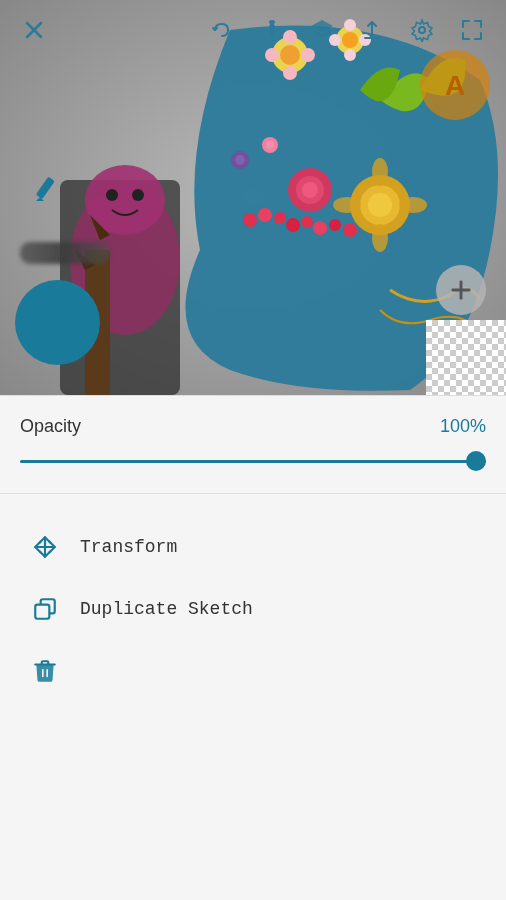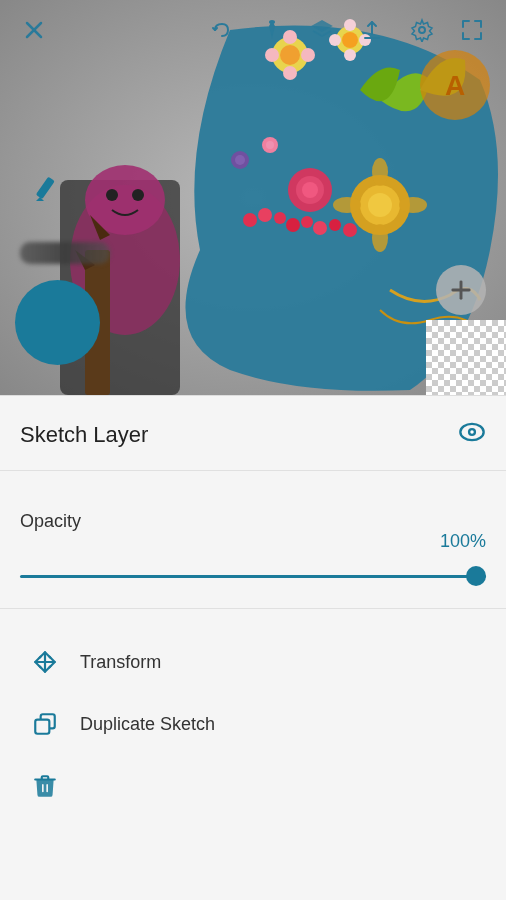--- a/index.html
+++ b/index.html
@@ -176,21 +176,20 @@
 
     .opacity-label {
       font-size: 18px;
       color: #333;
     }
 
     .opacity-value {
       font-size: 18px;
       color: #1a7a9a;
       font-weight: 500;
-      margin-top: 40px;
     }
 
     .slider-container {
       position: relative;
       width: 100%;
       height: 20px;
       display: flex;
       align-items: center;
     }
 
@@ -241,20 +240,21 @@
       justify-content: center;
       color: #1a7a9a;
       font-size: 22px;
       flex-shrink: 0;
     }
 
     .menu-item-label {
       font-size: 18px;
       color: #333;
       margin-left: 10px;
+      font-family: Liberation Mono, monospace;
     }
   </style>
 </head>
 <body>
 
 <div class="canvas-area">
 
   <svg class="artwork-svg" viewBox="0 0 506 395" xmlns="http://www.w3.org/2000/svg">
 
     <defs>
@@ -399,30 +399,20 @@
           <polyline points="3,15 3,21 9,21" stroke="#2a7a9a" stroke-width="2" fill="none" stroke-linecap="round" stroke-linejoin="round"></polyline>
           <polyline points="21,15 21,21 15,21" stroke="#2a7a9a" stroke-width="2" fill="none" stroke-linecap="round" stroke-linejoin="round"></polyline>
         </svg>
       </div>
     </div>
   </div>
 </div>
 
 <div class="bottom-panel">
 
-  <div class="layer-name-row">
-    <span class="layer-name-text">Sketch Layer</span>
-    <div class="eye-icon">
-      <svg viewBox="0 0 24 24" width="28" height="28">
-        <ellipse cx="12" cy="12" rx="10" ry="7" stroke="#1a7a9a" stroke-width="2" fill="none"></ellipse>
-        <circle cx="12" cy="12" r="3.5" fill="#1a7a9a"></circle>
-        <circle cx="12" cy="12" r="1.5" fill="#fff"></circle>
-      </svg>
-    </div>
-  </div>
 
   <div class="opacity-section">
     <div class="opacity-row">
       <span class="opacity-label">Opacity</span>
       <span class="opacity-value">100%</span>
     </div>
     <div class="slider-container">
       <div class="slider-track">
         <div class="slider-thumb"></div>
       </div>

